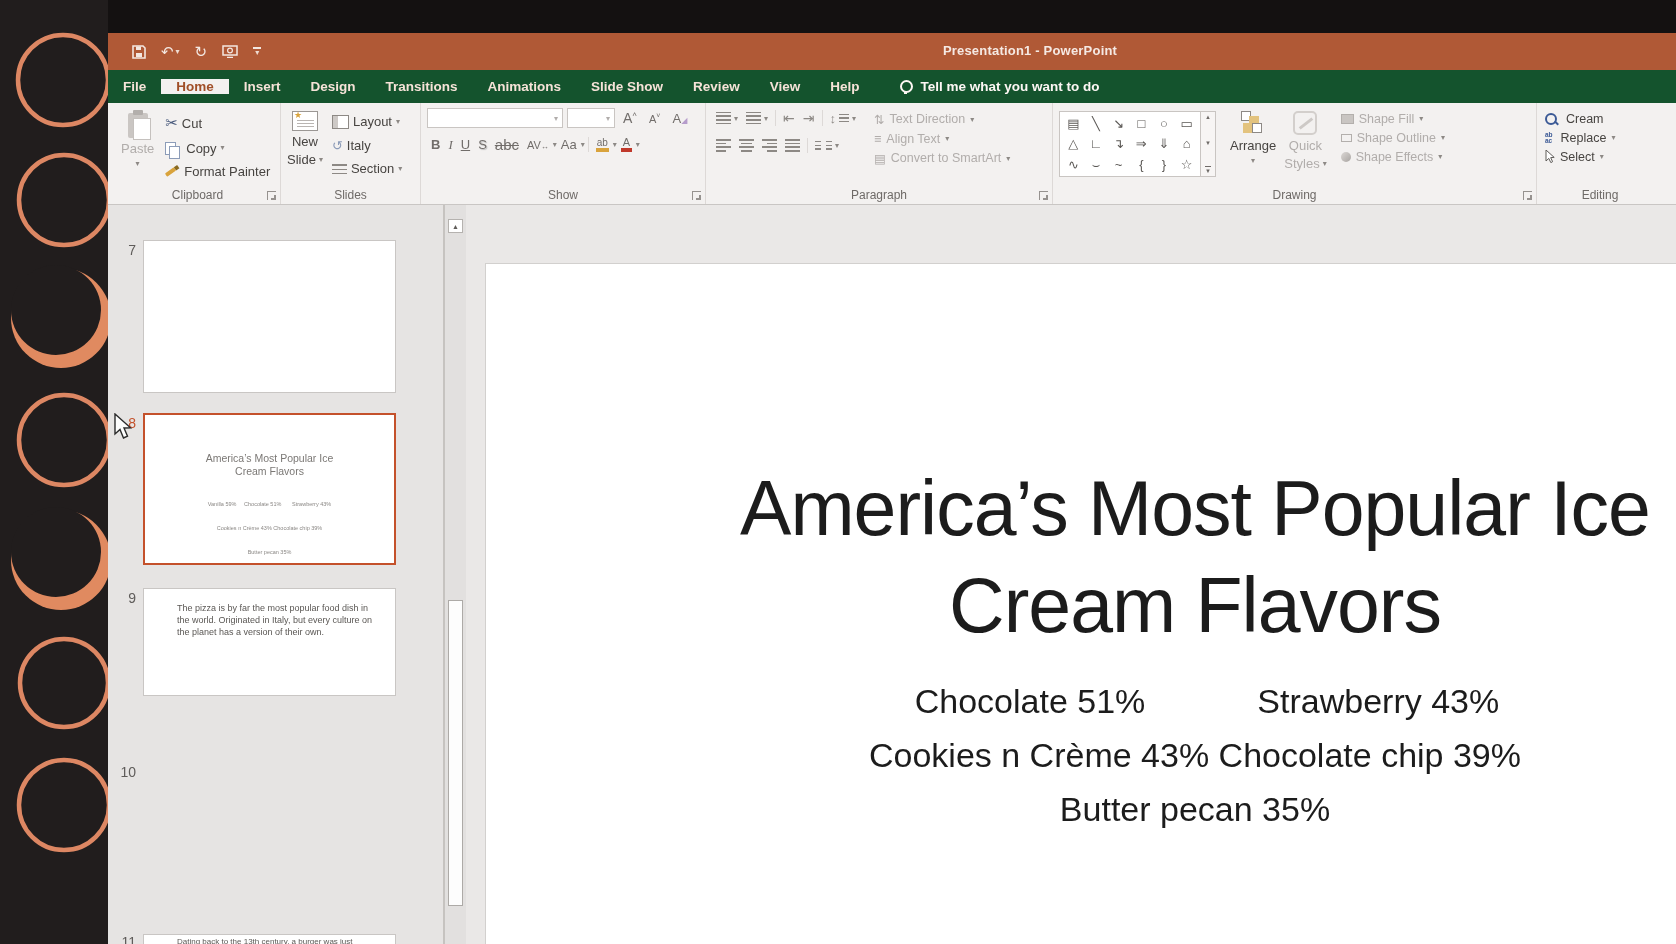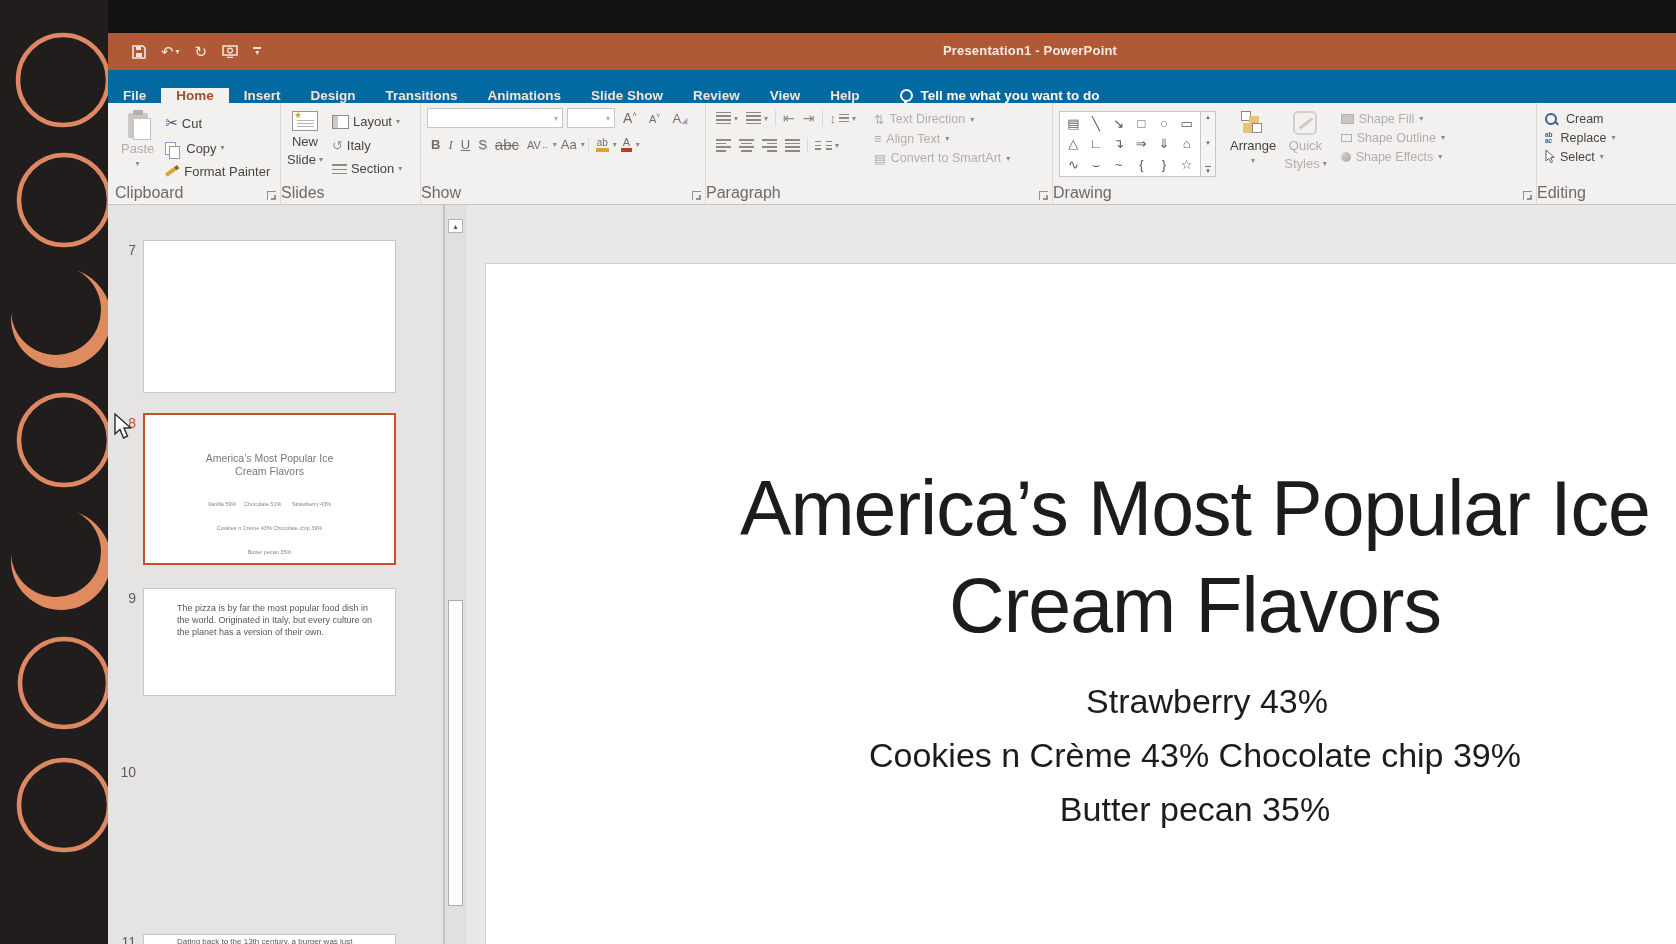--- a/index.html
+++ b/index.html
@@ -17,31 +17,31 @@
   #win{left:108px;top:0;width:1568px;height:944px;background:#eae8e7}
   #top-black{left:0;top:0;width:100%;height:33px;background:#141111}
   #titlebar{left:0;top:33px;width:100%;height:37px;background:#b05936;display:flex;align-items:center}
   #qat{display:flex;align-items:center;gap:15px;padding-left:24px;color:#f3e7e1}
   .qat-btn{display:flex;align-items:center;gap:2px;font-size:15px;line-height:1;color:#f3e7e1;cursor:default}
   .qat-dd{font-size:8px;color:#efdcd2}
   #win-title{position:absolute;left:922px;top:10px;transform:translateX(-50%);
     color:#f5e9e3;font-size:13px;font-weight:700;letter-spacing:.2px;white-space:nowrap}
 
   
-  #tabrow{left:0;top:70px;width:100%;height:33px;background:#0369a1;display:flex;align-items:flex-end}
+  #tabrow{left:0;top:70px;width:100%;height:33px;background:#14532d;display:flex;align-items:center}
   .tab{display:flex;align-items:center;padding:0 15px;color:#f6e3d8;font-size:13.5px;font-weight:600;white-space:nowrap}
   .tab.active{background:#f3f1f0;color:#a04f28}
   #tellme{display:flex;align-items:center;gap:7px;margin-left:26px;color:#fdf7f4;font-size:13.5px;font-weight:600}
   .bulb{width:9px;height:9px;border:2px solid #fdf7f4;border-radius:50%;position:relative}
   .bulb::after{content:"";position:absolute;left:2px;top:9px;width:3px;height:3px;background:#fdf7f4}
 
   
   #ribbon{left:0;top:103px;width:100%;height:101px;background:#f3f1f0;border-bottom:1px solid #c9c6c4;display:flex}
   .rgroup{position:relative;height:100%;border-right:1px solid #ddd9d7;box-sizing:border-box;padding:5px 4px 16px 6px}
-  .glabel{position:absolute;bottom:2px;left:0;width:100%;font-size:16px;color:#6e6a67}
+  .glabel{position:absolute;bottom:2px;left:0;width:100%;text-align:center;font-size:12px;color:#6e6a67}
   .dlg{position:absolute;right:4px;bottom:4px;width:8px;height:8px;border-left:1px solid #96928f;border-top:1px solid #96928f}
   .dlg::after{content:"";position:absolute;right:0;bottom:0;width:3px;height:3px;border-right:2px solid #96928f;border-bottom:2px solid #96928f}
 
   .rb{display:flex;align-items:center;gap:4px;font-size:13px;color:#474441;padding:2px 3px;white-space:nowrap;line-height:1.5}
   .dis{color:#b1adab !important}
   .dd{font-size:8px;color:#8d8985}
   .bigbtn{display:flex;flex-direction:column;align-items:center;justify-content:flex-start;gap:3px;font-size:13px;color:#474441;text-align:center;padding-top:3px}
 
   
   .clip{width:20px;height:25px;background:#cac6c3;border-radius:2px;position:relative;margin-top:2px}
@@ -542,20 +542,21 @@
     </div>
     <div id="scrollthumb" class="abs"></div>
 
     <div id="canvas" class="abs">
       <div id="slide-title">
         <div>America’s Most Popular Ice</div>
         <div>Cream Flavors</div>
       </div>
       <div id="slide-body">
         <div id="flavor-row">
+          <span class="f2">Chocolate 51%</span>
           <span>Strawberry 43%</span>
         </div>
         <div class="bodyline">Cookies n Crème 43% Chocolate chip 39%</div>
         <div class="bodyline">Butter pecan 35%</div>
       </div>
     </div>
   </div>
 </div>
 
 <svg id="cursor" class="abs" width="20" height="28" viewBox="0 0 20 28">

